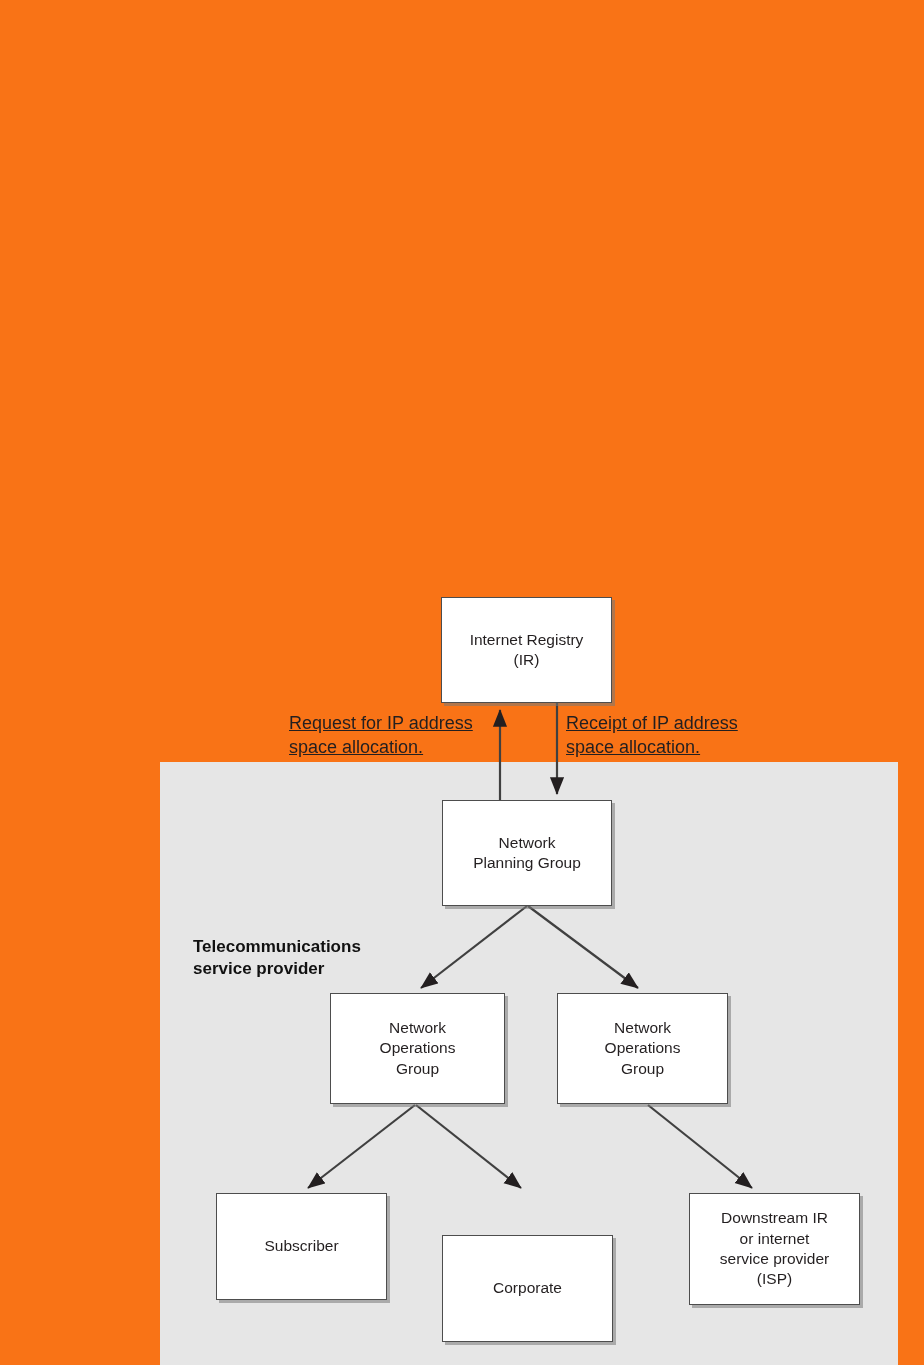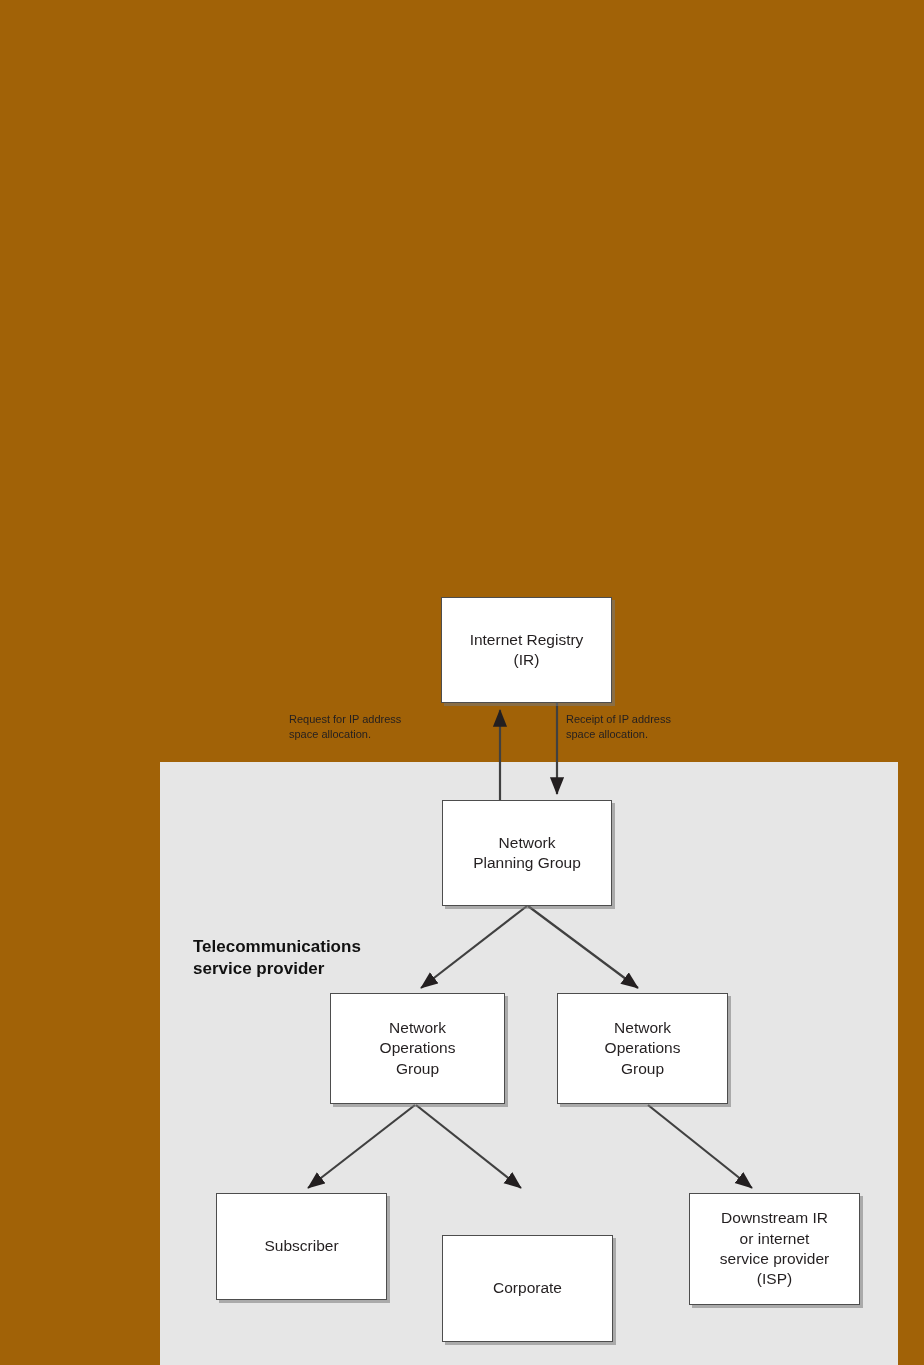--- a/index.html
+++ b/index.html
@@ -8,21 +8,21 @@
     background: #ffffff;
   }
   body {
     font-family: "Liberation Sans", sans-serif;
     color: #231f20;
   }
   #canvas {
     position: relative;
     width: 924px;
     height: 1365px;
-    background: #a16207;
+    background: #f97316;
     overflow: hidden;
   }
   #svg-layer {
     position: absolute;
     left: 0;
     top: 0;
     width: 924px;
     height: 1365px;
   }
   .region-band {
@@ -40,25 +40,26 @@
     justify-content: center;
     text-align: center;
     font-size: 15.5px;
     line-height: 1.32;
     color: #231f20;
     white-space: pre-line;
     z-index: 3;
   }
   .note {
     position: absolute;
-    font-size: 11px;
+    font-size: 18px;
     line-height: 1.33;
     color: #231f20;
     white-space: pre-line;
     z-index: 4;
+    text-decoration: underline;
   }
   .band-label {
     position: absolute;
     font-size: 17px;
     font-weight: bold;
     line-height: 1.3;
     color: #111111;
     white-space: pre-line;
     z-index: 4;
     margin-top: 37px;

